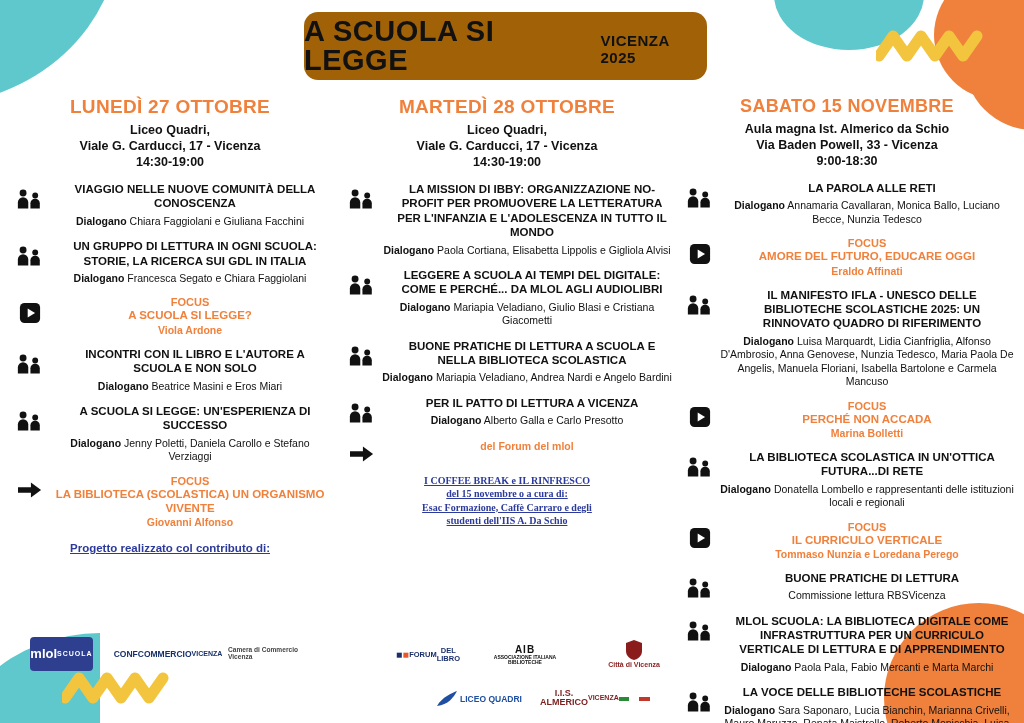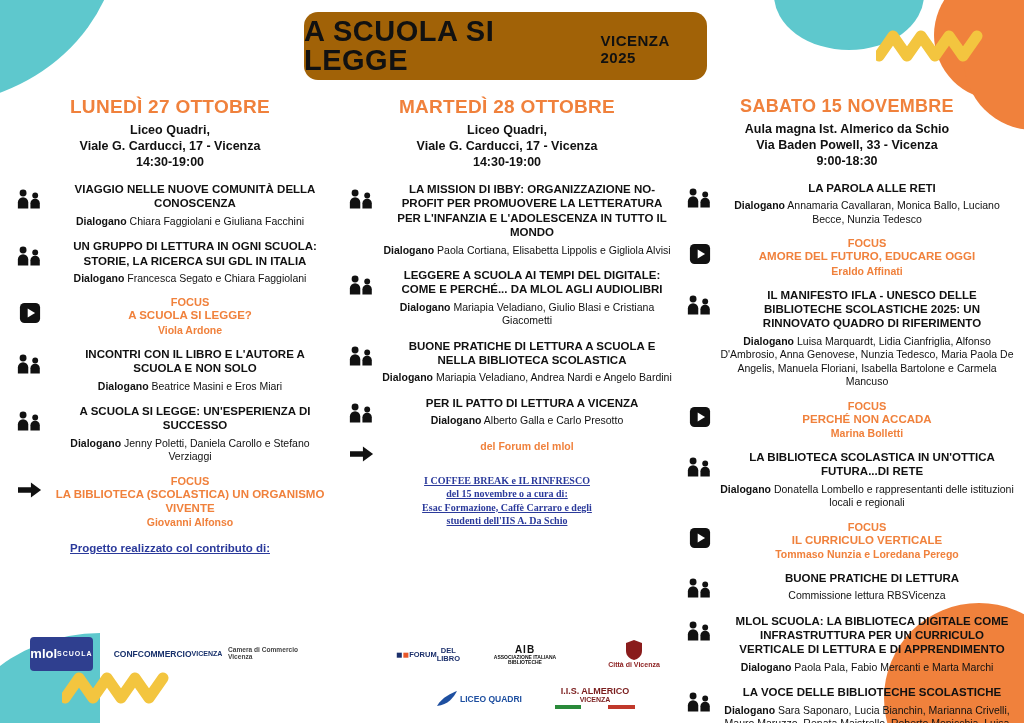--- a/index.html
+++ b/index.html
@@ -115,21 +115,21 @@
   #logo-camera{left:228px;bottom:50px;width:104px;height:38px;font-size:6.6px;color:#444;
     flex-direction:column;align-items:flex-start;}
   #logo-forum{left:396px;bottom:48px;width:64px;height:40px;font-size:7.5px;color:#1b2f6b;
     flex-direction:row;}
   #logo-aib{left:486px;bottom:48px;width:78px;height:40px;font-size:8px;color:#111;flex-direction:column;}
   #logo-comune{left:588px;bottom:50px;width:92px;height:38px;font-size:7px;color:#8a1c1c;
     flex-direction:column;}
   #logo-quadri{left:430px;bottom:4px;width:96px;height:40px;font-size:8.5px;color:#1e4fa0;
     flex-direction:row;}
   #logo-almerico{left:540px;bottom:4px;width:110px;height:42px;font-size:9px;color:#7a1d1d;
-    flex-direction:column;}
+    flex-direction:row;}
 </style>
 </head>
 <body>
 
 <div class="blob" id="blob-teal-tl"></div>
 <div class="blob" id="blob-teal-tr"></div>
 <div class="blob" id="blob-orange-tr"></div>
 <div class="blob" id="blob-orange-tr2"></div>
 <div class="blob" id="blob-teal-bl"></div>
 <div class="blob" id="blob-orange-br"></div>

